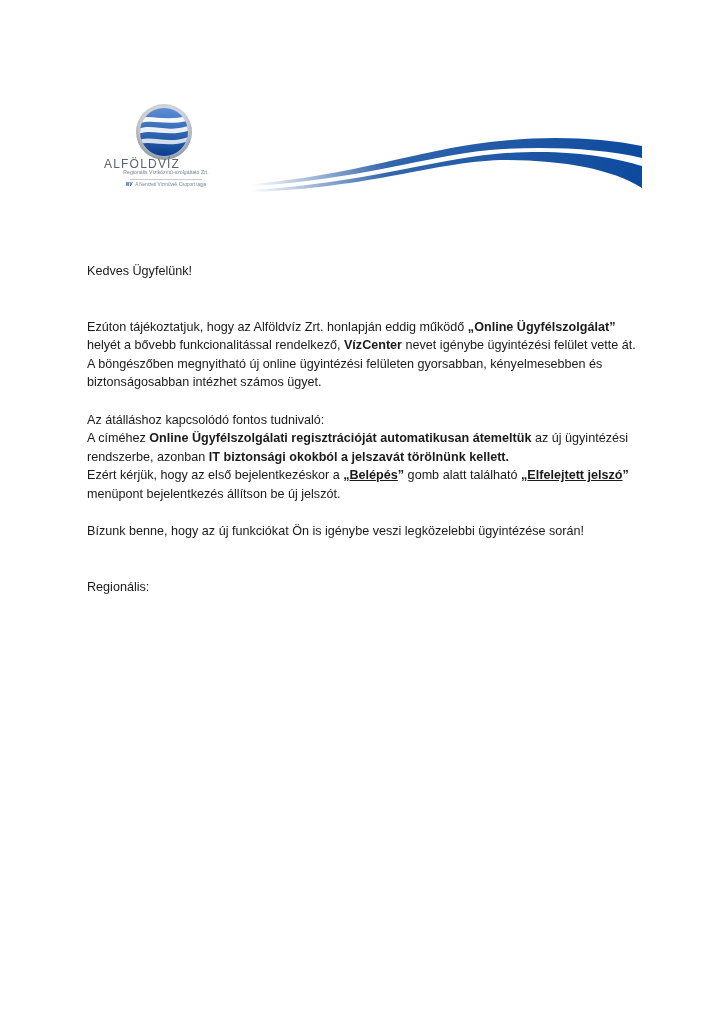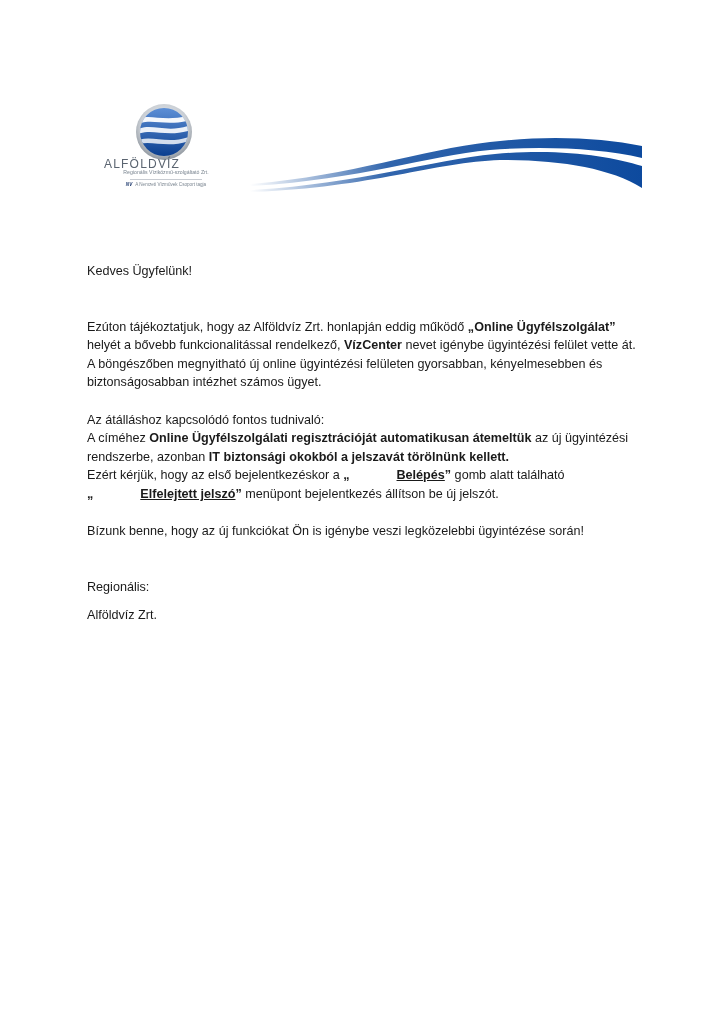--- a/index.html
+++ b/index.html
@@ -30,21 +30,21 @@
       position: absolute; left: 87px; top: 262px; width: 560px;
       font-size: 12.6px; line-height: 18.6px;
     }
     .letter p { margin: 0; }
     .greeting { font-weight: normal; }
     .gap-lg { height: 37px; }
     .gap-md { height: 18.6px; }
     .gap-xl { height: 37px; }
     .gap-sm { height: 10px; }
     b { font-weight: bold; }
-    .u { text-decoration: underline; margin-left: 47px; }
+    .u { text-decoration: underline; }
   </style>
 </head>
 <body>
 
 <div class="header">
   <svg class="logo-emblem" viewBox="0 0 62 58">
     <defs>
       <radialGradient id="ring" cx="50%" cy="40%" r="60%">
         <stop offset="0%" stop-color="#f4f6f8"></stop>
         <stop offset="70%" stop-color="#c9ced4"></stop>
@@ -100,14 +100,13 @@
     <span>A címéhez </span><b>Online Ügyfélszolgálati regisztrációját automatikusan átemeltük</b><span> az új ügyintézési rendszerbe, azonban </span><b>IT biztonsági okokból a jelszavát törölnünk kellett.</b><br>
     <span>Ezért kérjük, hogy az első bejelentkezéskor a </span><b>„</b><b class="u">Belépés</b><b>”</b><span> gomb alatt található </span><b>„</b><b class="u">Elfelejtett jelszó</b><b>”</b><span> menüpont bejelentkezés állítson be új jelszót.</span><br>
   </p>
   <div class="gap-md"></div>
 
   <p>Bízunk benne, hogy az új funkciókat Ön is igénybe veszi legközelebbi ügyintézése során!</p>
   <div class="gap-xl"></div>
 
   <p>Regionális:</p>
   <div class="gap-sm"></div>
-  <p>Alföldvíz Zrt.</p>
 </div>
 
 </body></html>

